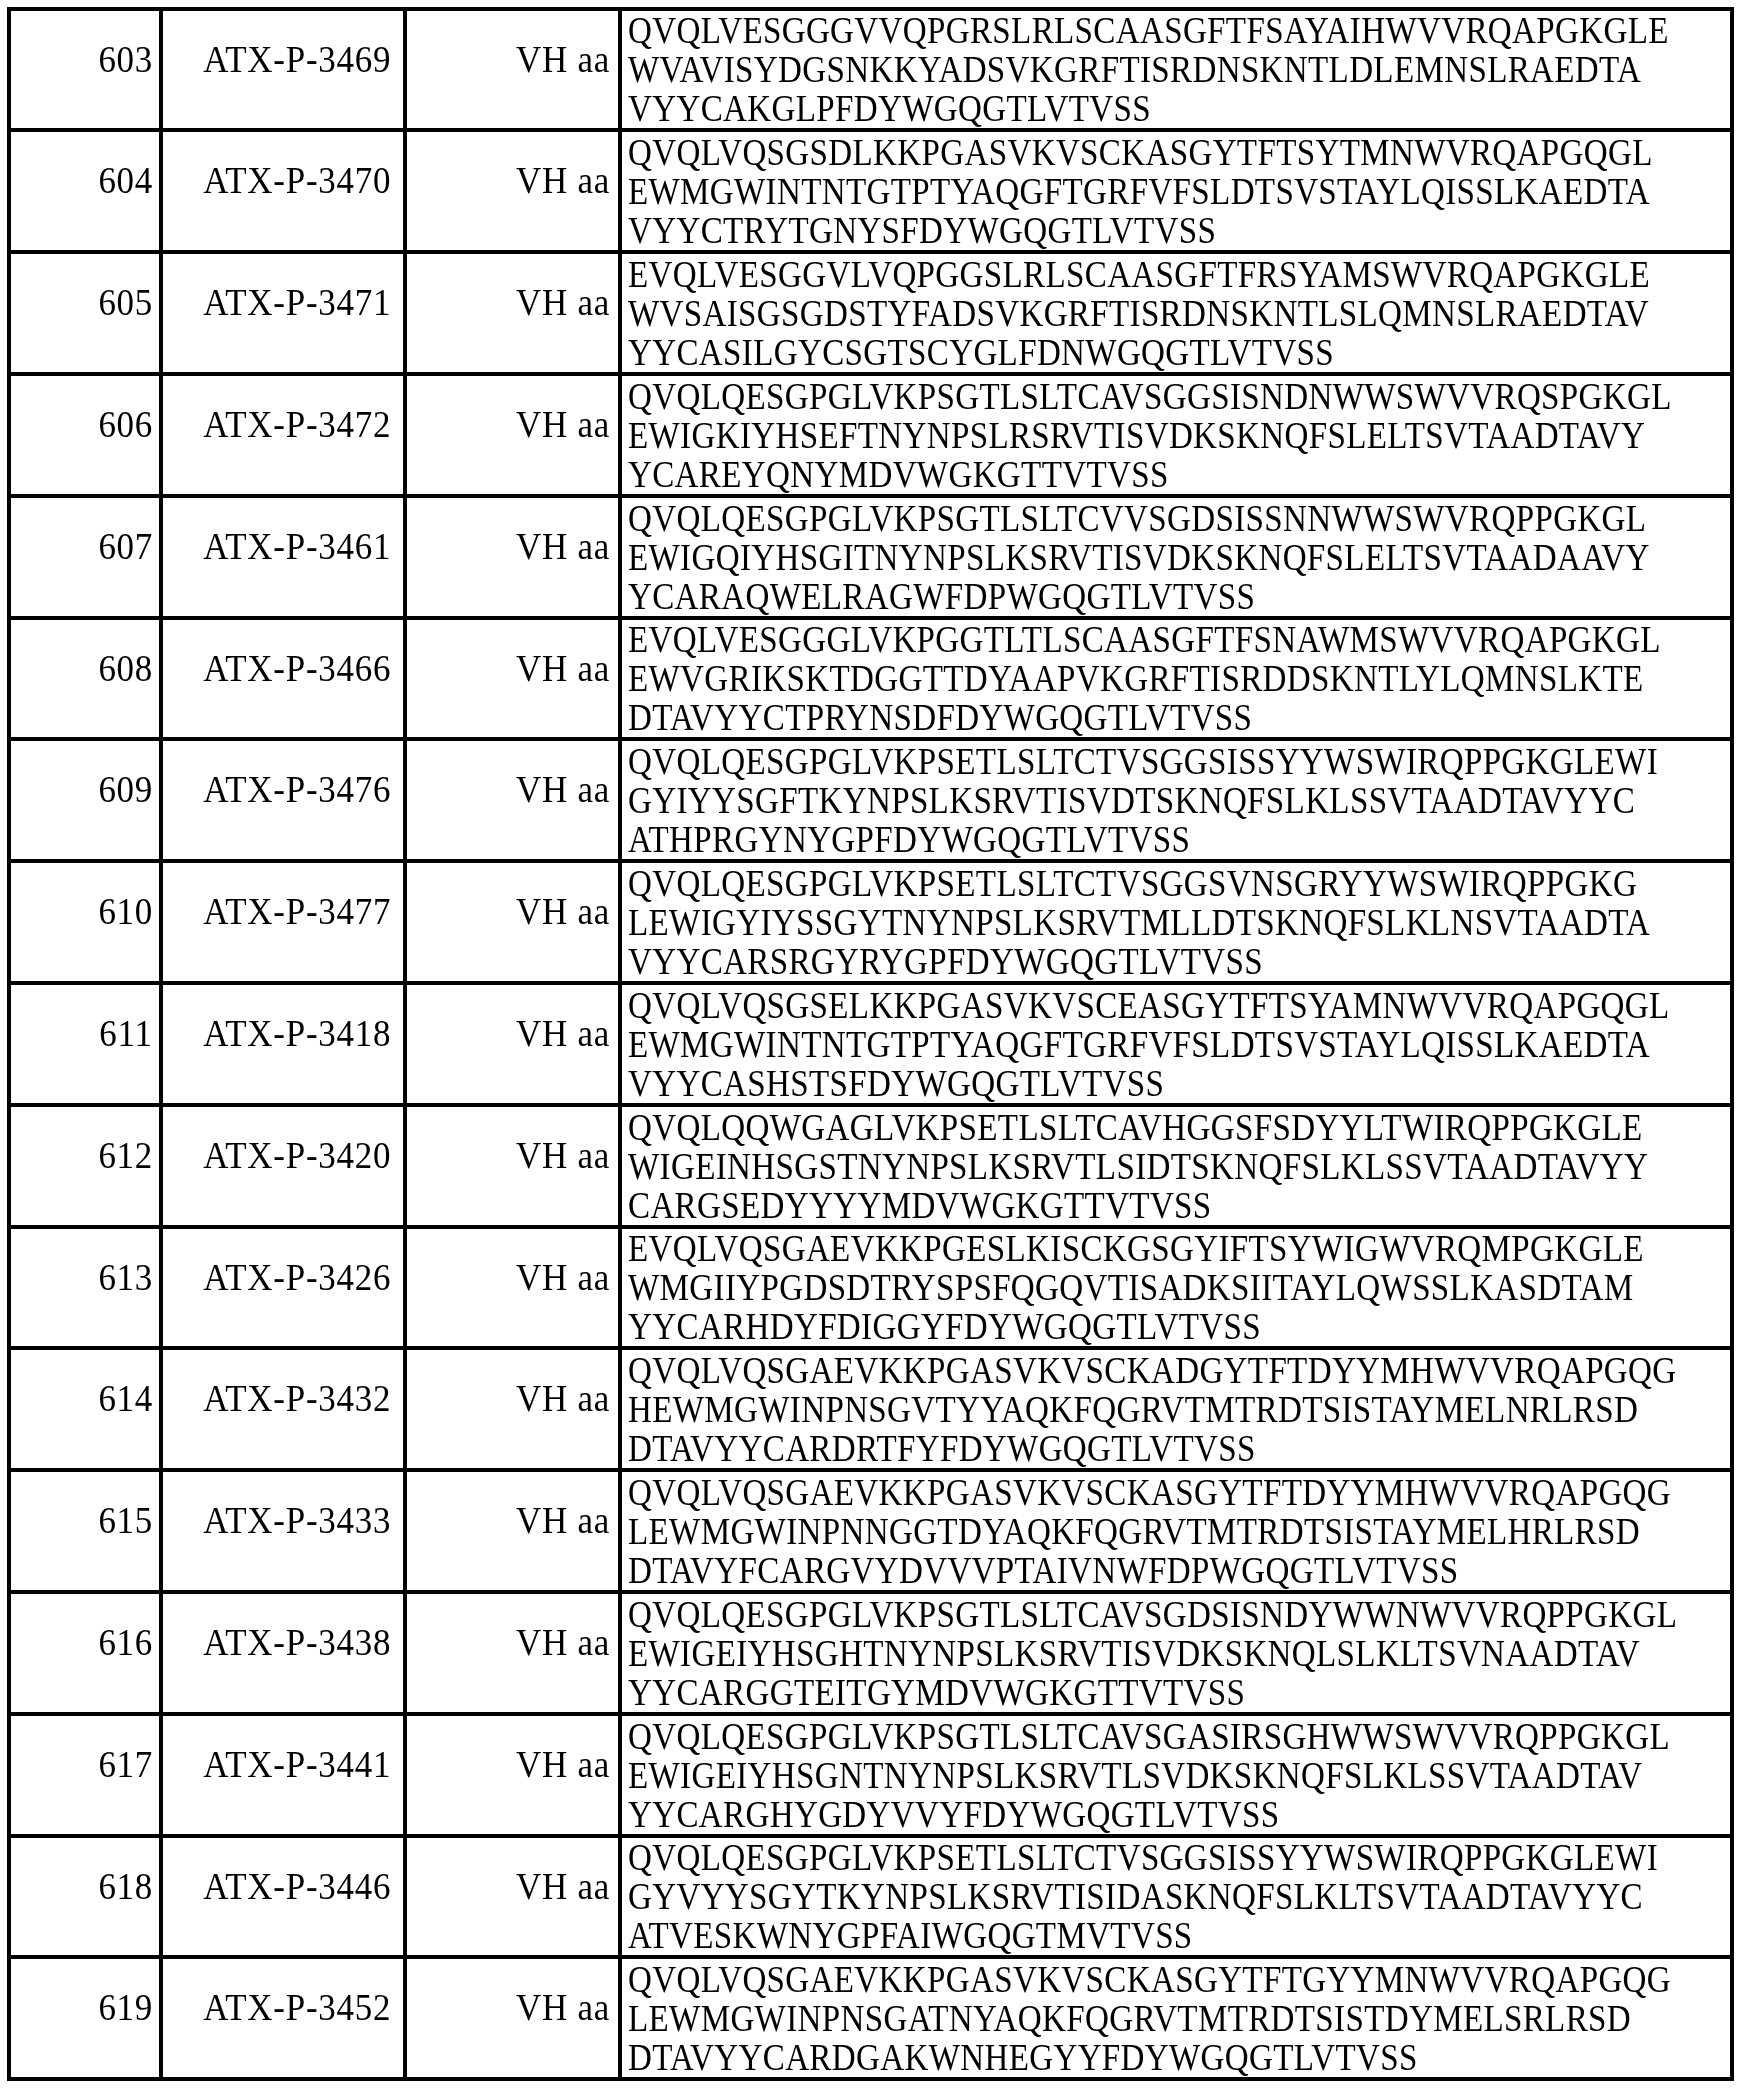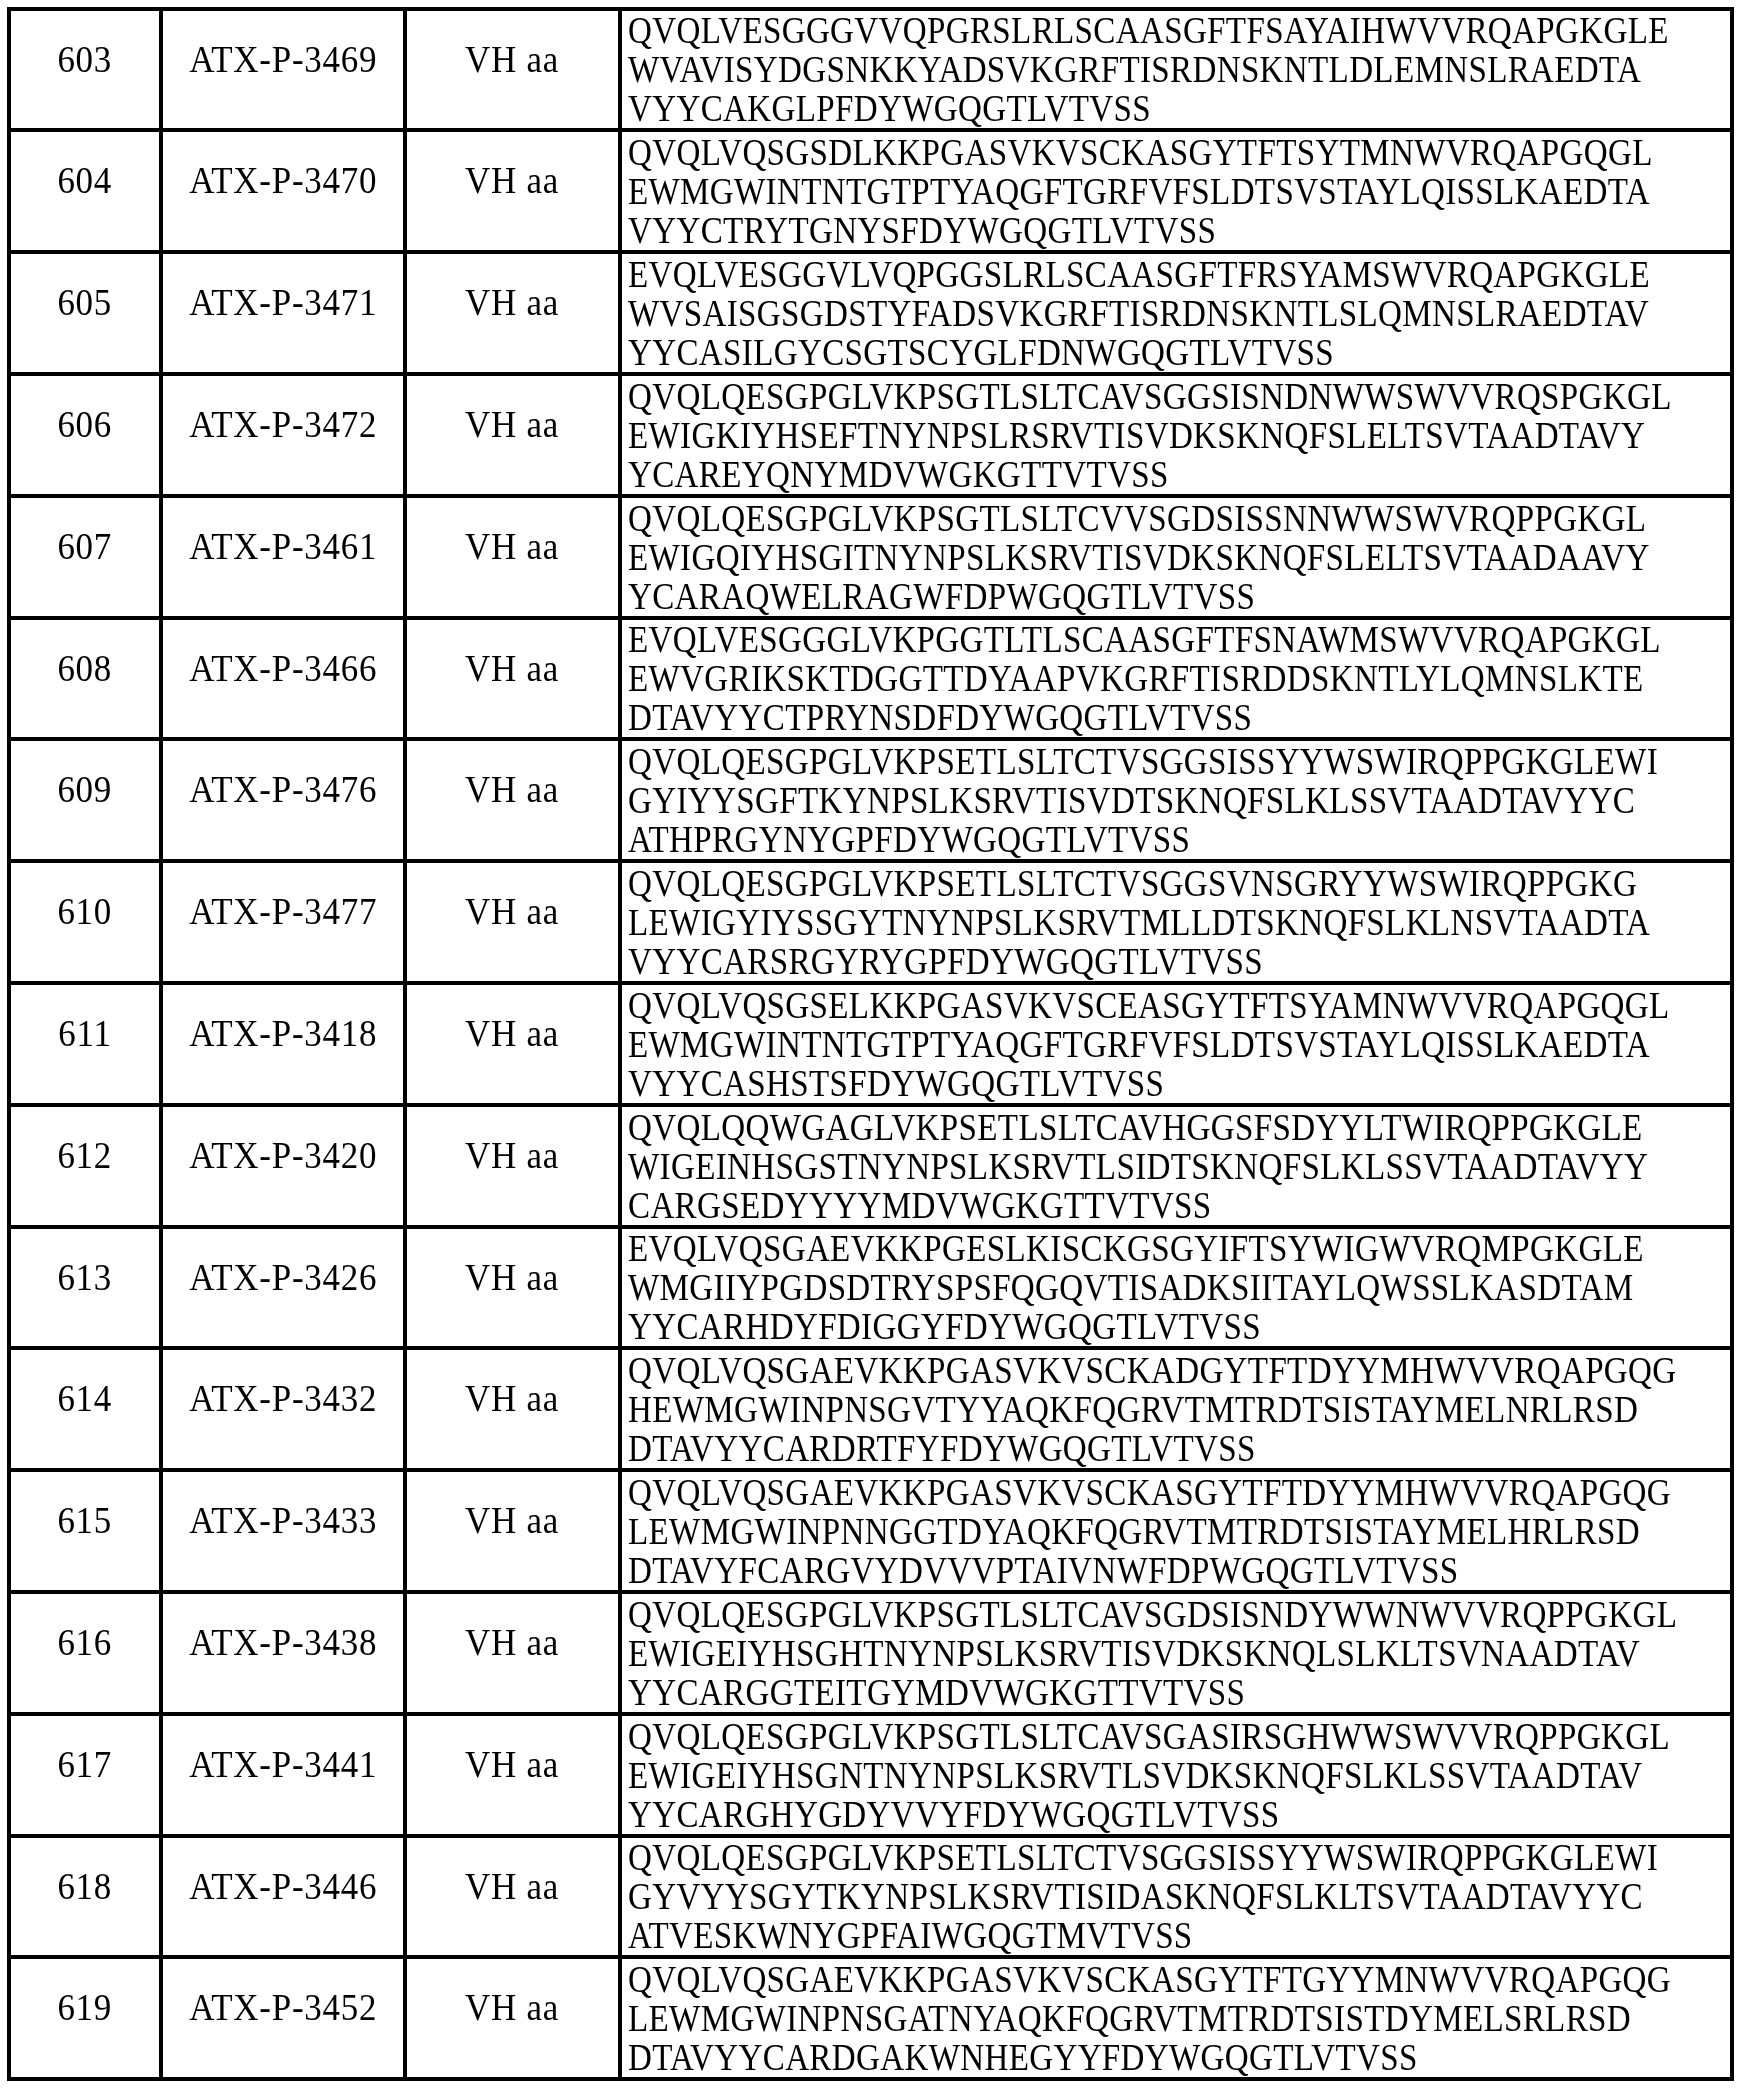--- a/index.html
+++ b/index.html
@@ -22,21 +22,21 @@
     border-collapse: collapse;
     table-layout: fixed;
   }
   td {
     border: 4.2px solid #000000;
     overflow: hidden;
     background: #ffffff;
   }
   tr { height: 119px; }
   td.c-id, td.c-name, td.c-type {
-    text-align: center;
+    text-align: right;
     vertical-align: middle;
     padding: 0 3.3px 22px 3.3px;
   }
   .cell-text {
     display: inline-block;
     font-size: 38px;
     letter-spacing: 0.8px;
     white-space: nowrap;
     transform: scaleX(0.92);
     transform-origin: 50% 50%;

